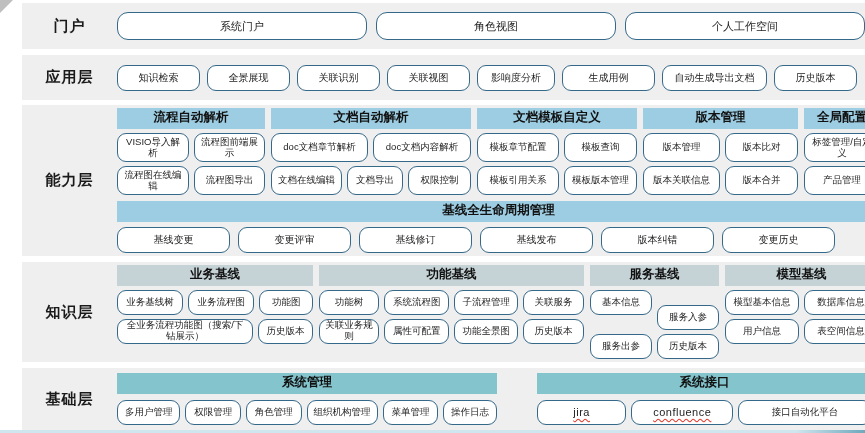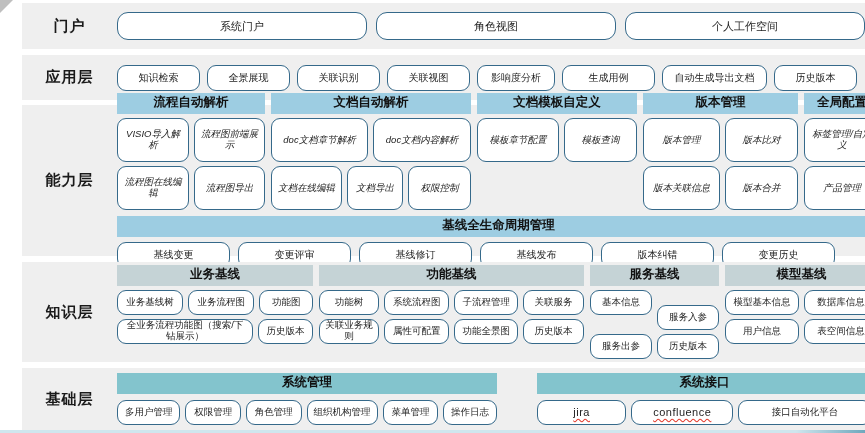--- a/index.html
+++ b/index.html
@@ -79,21 +79,21 @@
   
   #band-app { left: 22px; top: 55px; width: 843px; height: 45px; }
   #band-app .row { gap: 7px; }
   #band-app .pill { height: 26px; font-size: 10px; }
 
   
   #band-cap { left: 22px; top: 105px; width: 843px; height: 151px; align-items: center; }
   .cap-groups { display: flex; gap: 6px; align-items: flex-start; }
   .cap-group { display: flex; flex-direction: column; gap: 4px; }
   .cap-group .cells { display: flex; gap: 5px; }
-  .cap-group .pill { height: 44px; font-style: italic; }
+  .cap-group .pill { height: 29px; }
   .cap-life { margin-top: 6px; }
   .cap-life .ghead { margin-bottom: 5px; }
   .cap-life .row { gap: 8px; }
   .cap-life .pill { height: 26px; font-size: 10px; }
 
   
   #band-know { left: 22px; top: 262px; width: 843px; height: 100px; }
   .know-groups { display: flex; gap: 6px; align-items: flex-start; }
   .know-group { display: flex; flex-direction: column; gap: 4px; }
   .know-group .cells { display: flex; gap: 5px; }
@@ -169,20 +169,24 @@
               <div class="pill" style="width: 56px;">文档导出</div>
               <div class="pill" style="width: 63px;">权限控制</div>
             </div>
           </div>
           <div class="cap-group" style="width: 160px;">
             <div class="ghead blue">文档模板自定义</div>
             <div class="cells">
               <div class="pill" style="width: 82px;">模板章节配置</div>
               <div class="pill" style="width: 73px;">模板查询</div>
             </div>
+            <div class="cells">
+              <div class="pill" style="width: 82px;">模板引用关系</div>
+              <div class="pill" style="width: 73px;">模板版本管理</div>
+            </div>
           </div>
           <div class="cap-group" style="width: 155px;">
             <div class="ghead blue">版本管理</div>
             <div class="cells">
               <div class="pill" style="width: 77px;">版本管理</div>
               <div class="pill" style="width: 73px;">版本比对</div>
             </div>
             <div class="cells">
               <div class="pill" style="width: 77px;">版本关联信息</div>
               <div class="pill" style="width: 73px;">版本合并</div>

